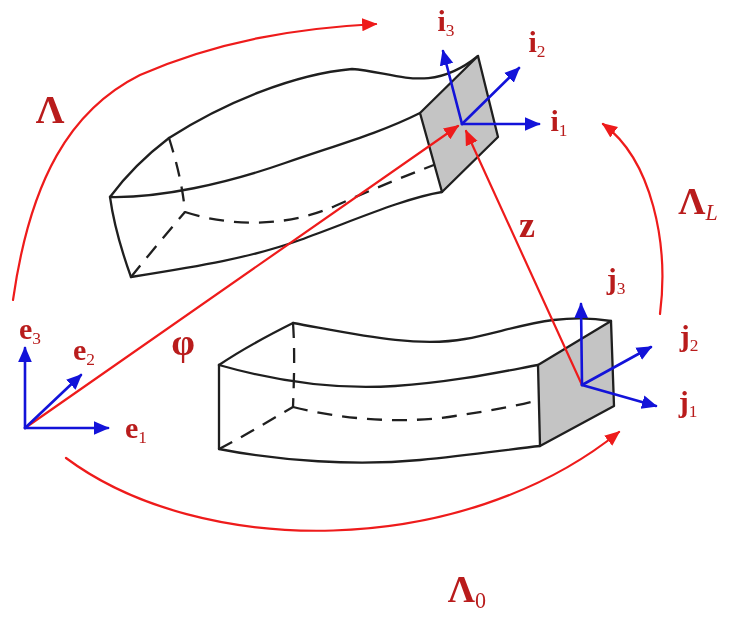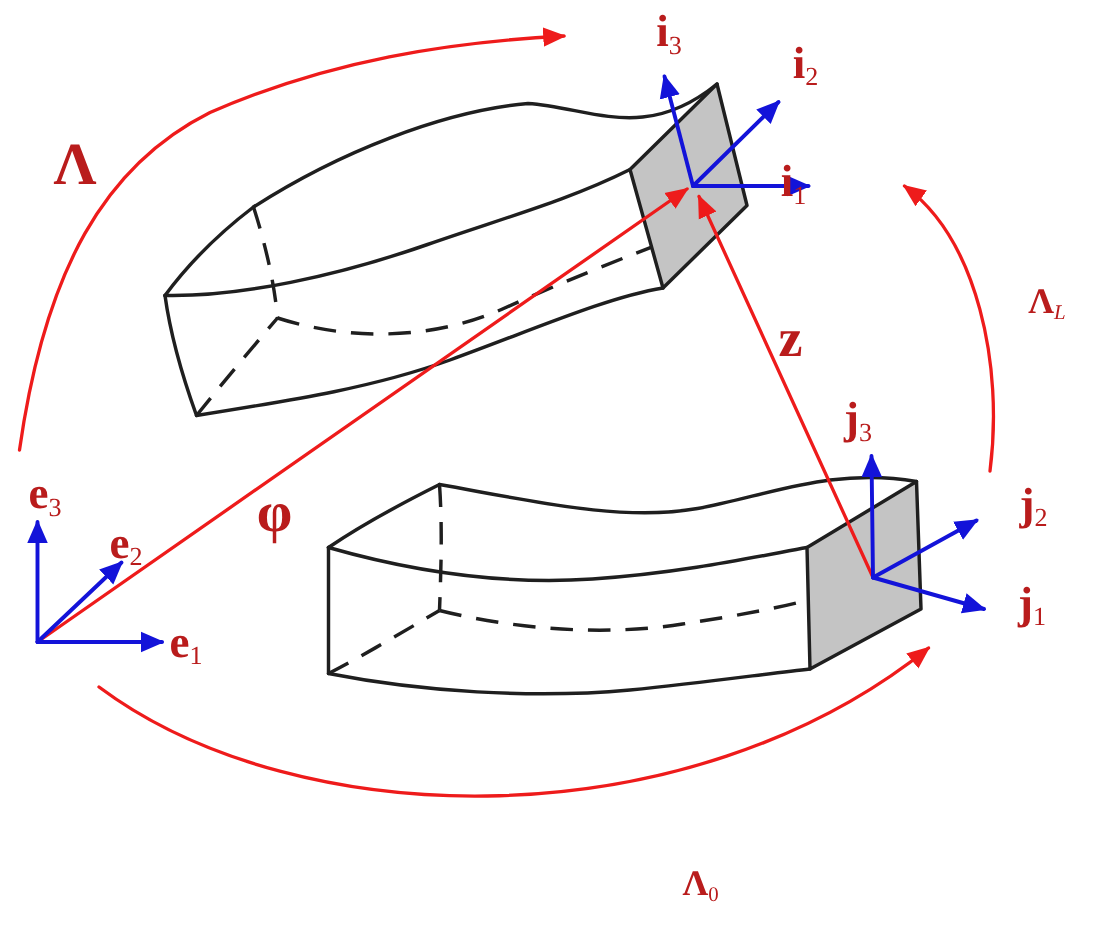--- a/index.html
+++ b/index.html
@@ -12,21 +12,21 @@
   .red{fill:none;stroke:var(--red,#ee1b1b);stroke-width:2.2;stroke-linecap:round;}
   .blue{fill:none;stroke:var(--blue,#1313d9);stroke-width:2.6;stroke-linecap:round;}
   .fill-red{fill:var(--red,#ee1b1b);}
   .fill-blue{fill:var(--blue,#1313d9);}
   .lbl{position:absolute;transform:translate(-50%,-50%);font-weight:bold;color:#b91c1c;
        line-height:1;white-space:nowrap;}
   .lbl .sub{font-size:0.58em;font-weight:normal;vertical-align:-0.3em;}
   .lbl .ital{font-style:italic;}
   .size-vec{font-size:30px;}
   .size-lambda{font-size:40px;}
-  .size-lambda-sub{font-size:24px;}
+  .size-lambda-sub{font-size:38px;}
   .size-phi{font-size:38px;}
   .size-z{font-size:36px;}
 </style>
 </head>
 <body>
 
 <div id="stage">
   <svg width="731" height="622" viewBox="0 0 731 622">
     <defs>
       <marker id="mred" viewBox="0 0 10 10" refX="9" refY="5" markerWidth="7" markerHeight="7" orient="auto">
@@ -93,23 +93,23 @@
 
   <div class="lbl size-lambda-sub" style="left:698px;top:203px;"><span>Λ</span><span class="sub ital">L</span></div>
 
   <div class="lbl size-lambda-sub" style="left:467px;top:591px;"><span>Λ</span><span class="sub">0</span></div>
 
   <div class="lbl size-phi" style="left:183px;top:342px;"><span>φ</span></div>
 
   <div class="lbl size-z" style="left:527px;top:225px;"><span>z</span></div>
 
   <div class="lbl size-vec" style="left:30px;top:331px;"><span>e</span><span class="sub">3</span></div>
-  <div class="lbl size-vec" style="left:84px;top:364px;"><span>e</span><span class="sub">2</span></div>
-  <div class="lbl size-vec" style="left:124px;top:430px;"><span>e</span><span class="sub">1</span></div>
+  <div class="lbl size-vec" style="left:84px;top:352px;"><span>e</span><span class="sub">2</span></div>
+  <div class="lbl size-vec" style="left:136px;top:430px;"><span>e</span><span class="sub">1</span></div>
 
   <div class="lbl size-vec" style="left:446px;top:23px;"><span>i</span><span class="sub">3</span></div>
   <div class="lbl size-vec" style="left:537px;top:44px;"><span>i</span><span class="sub">2</span></div>
-  <div class="lbl size-vec" style="left:529px;top:123px;"><span>i</span><span class="sub">1</span></div>
+  <div class="lbl size-vec" style="left:559px;top:123px;"><span>i</span><span class="sub">1</span></div>
 
-  <div class="lbl size-vec" style="left:572px;top:281px;"><span>j</span><span class="sub">3</span></div>
+  <div class="lbl size-vec" style="left:616px;top:281px;"><span>j</span><span class="sub">3</span></div>
   <div class="lbl size-vec" style="left:689px;top:338px;"><span>j</span><span class="sub">2</span></div>
   <div class="lbl size-vec" style="left:688px;top:404px;"><span>j</span><span class="sub">1</span></div>
 </div>
 
 </body></html>

